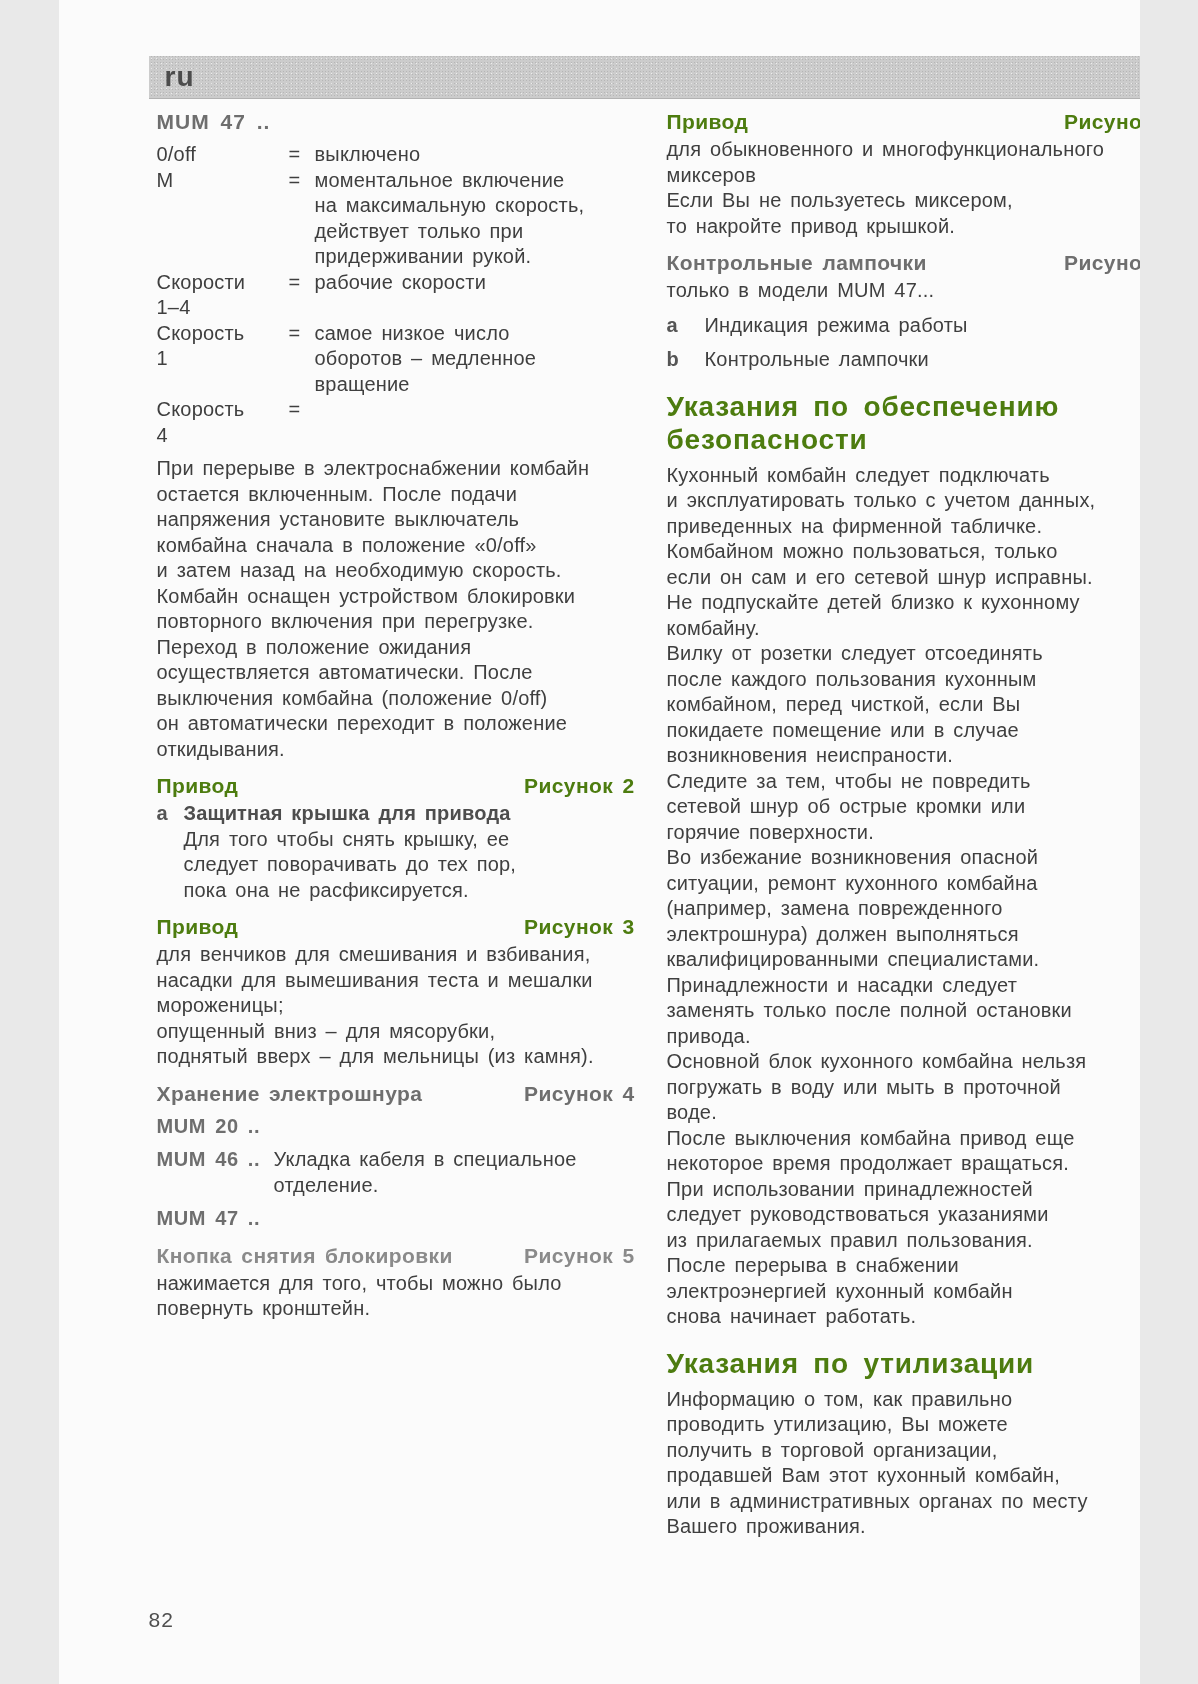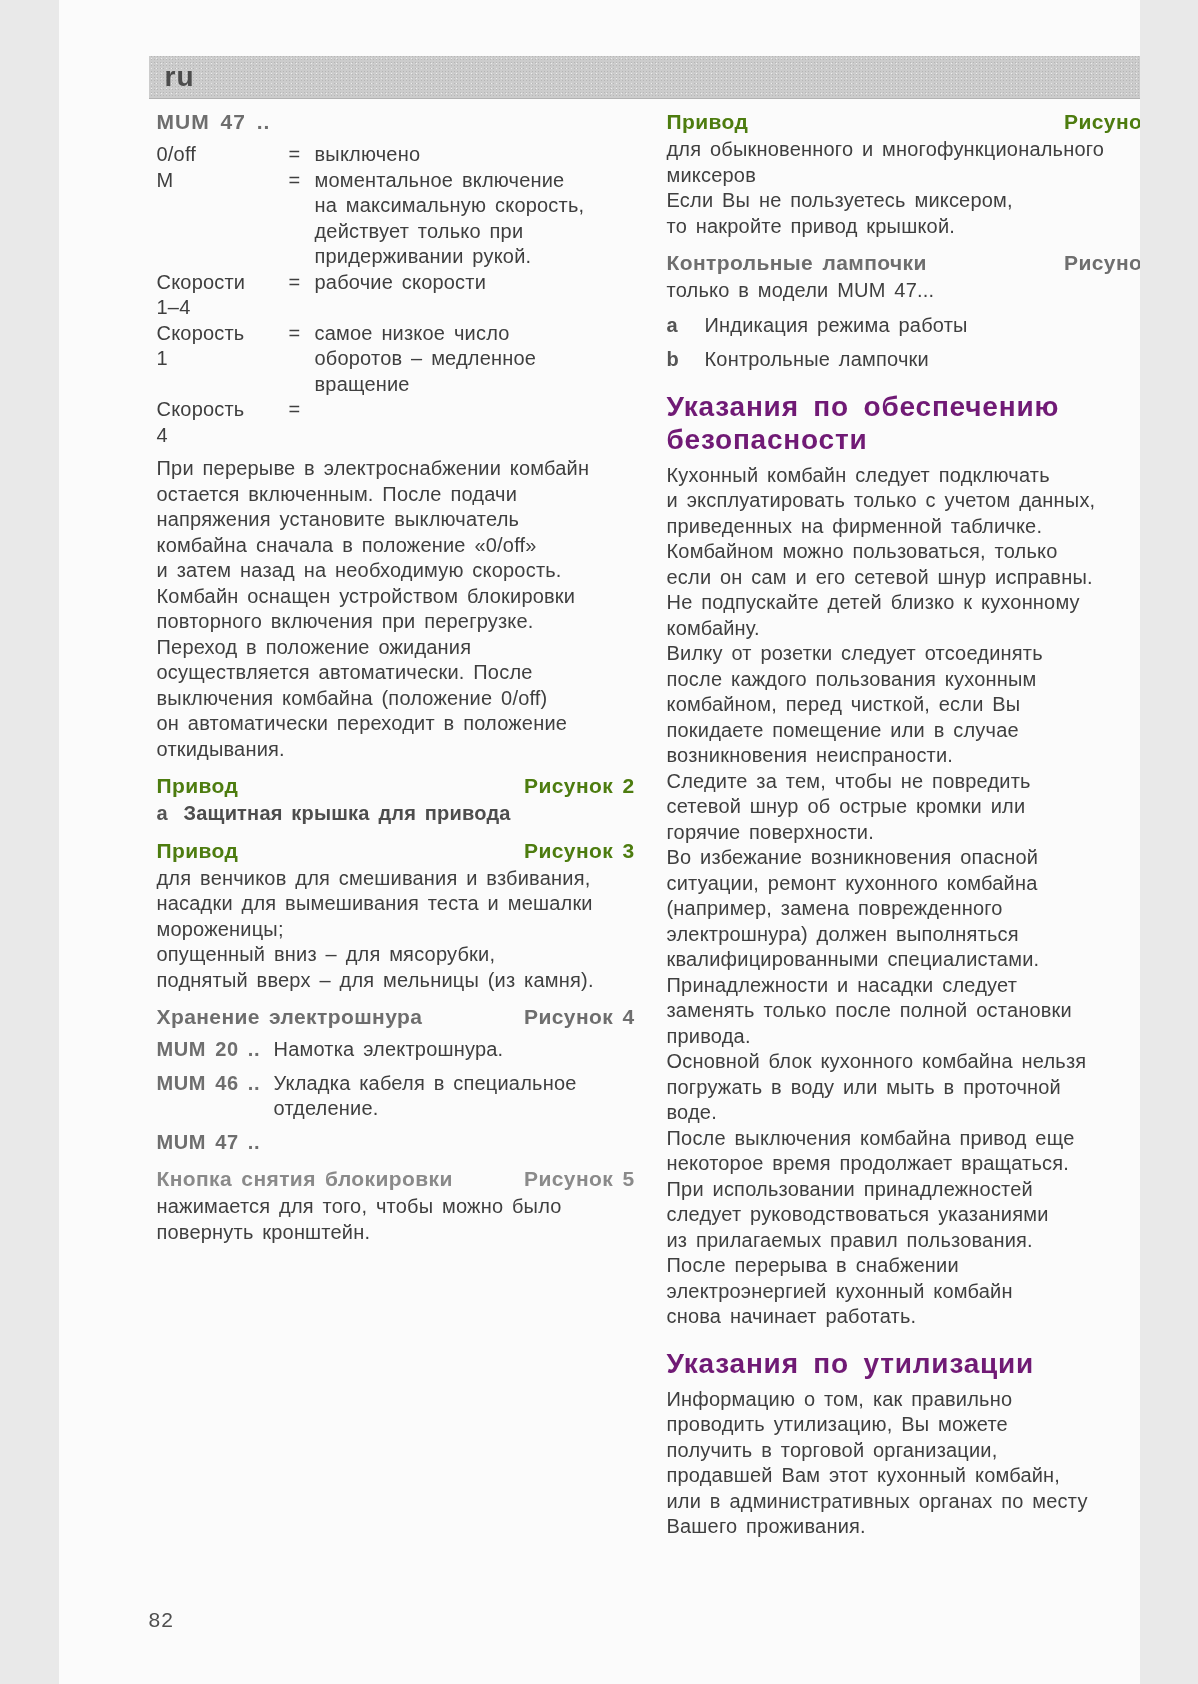--- a/index.html
+++ b/index.html
@@ -73,21 +73,21 @@
   .item-title.normal { font-weight:normal; color:#3f3f3f; }
 
   
   .mum-row { display:grid; grid-template-columns:117px 1fr; margin-top:8px; }
   .mum-model {
     font-size:20px; line-height:25.5px; font-weight:bold; color:#6e6e6e;
     letter-spacing:0.6px; word-spacing:3px;
   }
   
   .big-heading {
-    font-size:28px; line-height:33px; font-weight:bold; color:#701a75;
+    font-size:28px; line-height:33px; font-weight:bold; color:#4d7c0f;
     letter-spacing:0.8px; word-spacing:6px;
     white-space:pre-line;
     margin:17px 0 7px 0;
   }
   .page-number {
     position:absolute; left:90px; top:1608px;
     font-size:21px; color:#4f4f4f; letter-spacing:1px;
   }
 </style>
 </head>
@@ -152,40 +152,42 @@
 откидывания.</p>
 
     <div class="section-heading">
       <span>Привод</span>
       <span>Рисунок 2</span>
     </div>
     <div class="letter-item">
       <span class="item-letter">a</span>
       <span>
         <span class="item-title">Защитная крышка для привода</span>
+        <p class="body">Для того чтобы снять крышку, ее
+следует поворачивать до тех пор,
+пока она не расфиксируется.</p>
       </span>
     </div>
 
     <div class="section-heading">
       <span>Привод</span>
       <span>Рисунок 3</span>
     </div>
     <p class="body">для венчиков для смешивания и взбивания,
 насадки для вымешивания теста и мешалки
 мороженицы;
 опущенный вниз – для мясорубки,
 поднятый вверх – для мельницы (из камня).</p>
 
     <div class="section-heading halftone">
       <span>Хранение электрошнура</span>
       <span>Рисунок 4</span>
     </div>
     <div class="mum-row">
       <span class="mum-model">MUM 20 ..</span>
-      <span class="body">Намотка электрошнура.</span>
     </div>
     <div class="mum-row">
       <span class="mum-model">MUM 46 ..</span>
       <span class="body">Укладка кабеля в специальное
 отделение.</span>
     </div>
     <div class="mum-row">
       <span class="mum-model">MUM 47 ..</span>
     </div>
 

